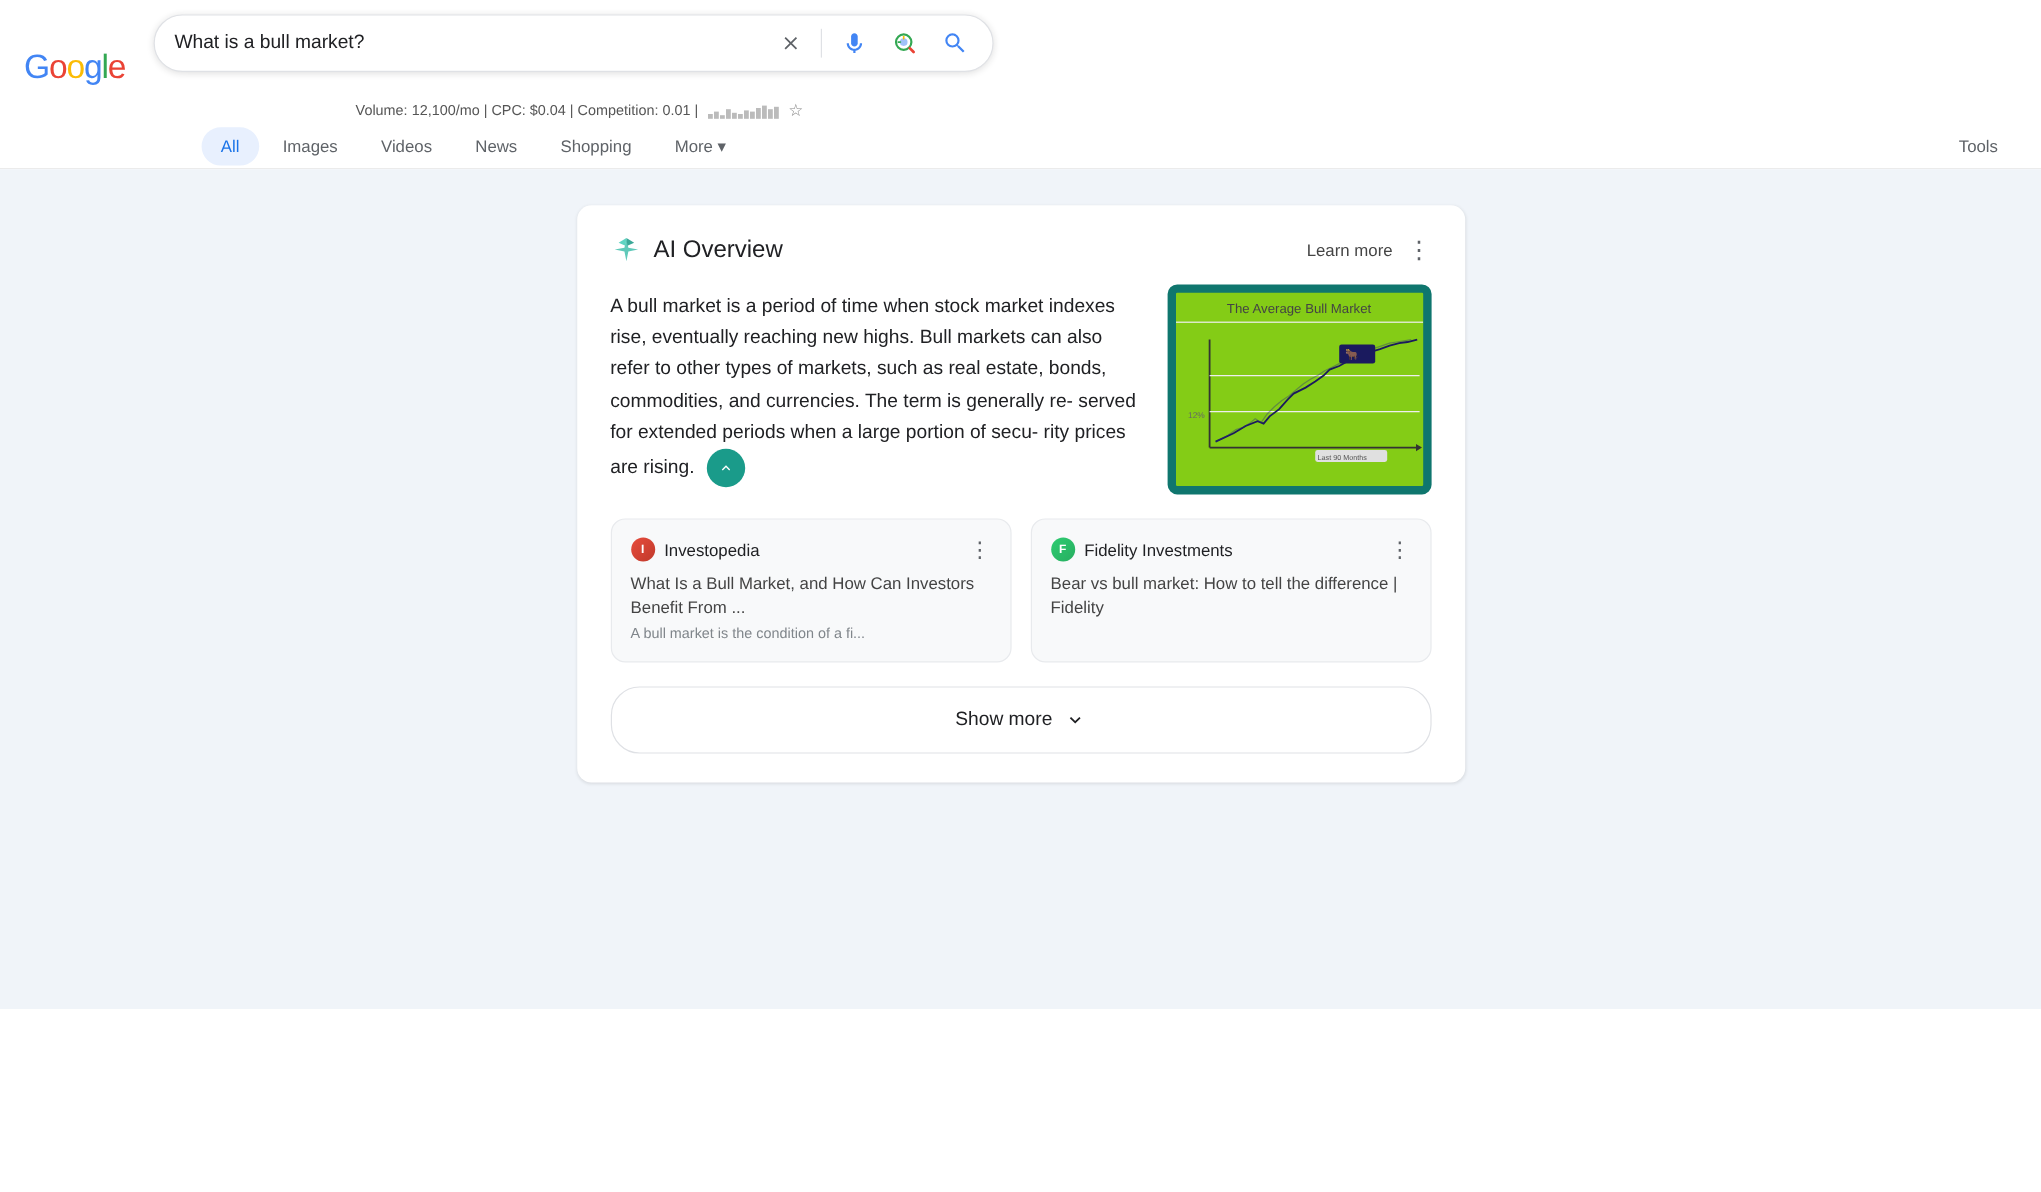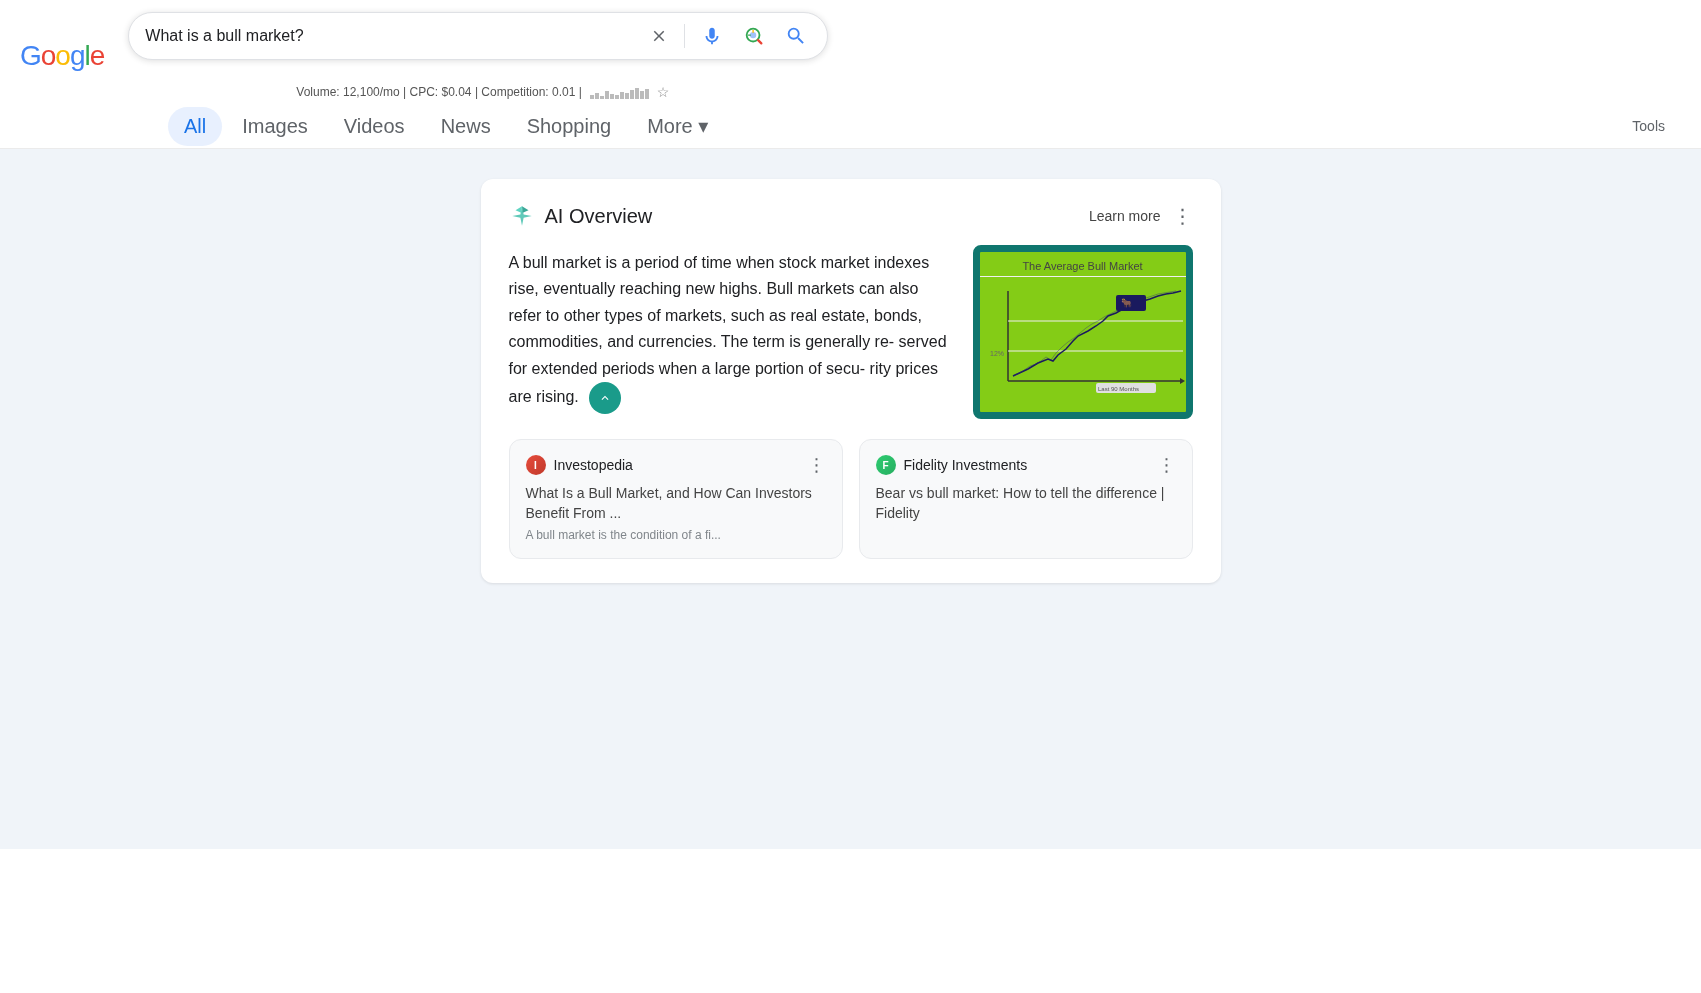--- a/index.html
+++ b/index.html
@@ -114,21 +114,21 @@
       display: flex;
       align-items: center;
       padding: 0 20px 0 168px;
       border-bottom: 1px solid #ebebeb;
       margin-top: 4px;
       gap: 4px;
     }
 
     .nav-tab {
       padding: 10px 16px;
-      font-size: 20px;
+      font-size: 14px;
       color: #5f6368;
       cursor: pointer;
       border-bottom: 3px solid transparent;
       text-decoration: none;
       white-space: nowrap;
       display: flex;
       align-items: center;
       gap: 6px;
       border: none;
       background: none;
@@ -530,16 +530,24 @@
               <span class="source-name">Fidelity Investments</span>
             </div>
             <button class="source-menu-btn">⋮</button>
           </div>
           <div class="source-title">Bear vs bull market: How to tell the difference | Fidelity</div>
           <div class="source-snippet"></div>
         </div>
 
       </div>
 
+      <div class="show-more-wrapper">
+        <button class="show-more-btn">
+          <span>Show more</span>
+          <svg width="18" height="18" viewBox="0 0 24 24">
+            <path d="M7.41 8.59L12 13.17l4.59-4.58L18 10l-6 6-6-6 1.41-1.41z" fill="#202124"></path>
+          </svg>
+        </button>
+      </div>
 
     </div>
   </div>
 </div>
 
 </body></html>

